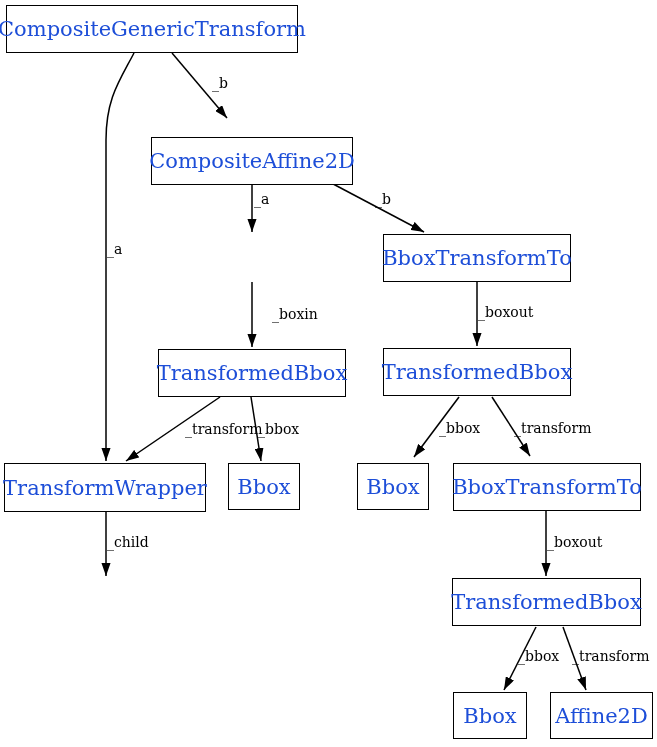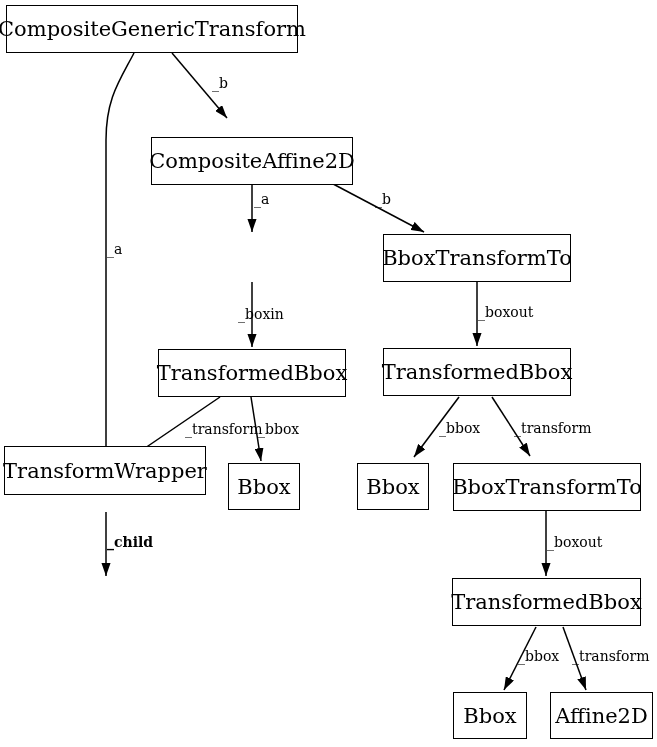--- a/index.html
+++ b/index.html
@@ -29,21 +29,21 @@
   }
   .node {
     position: absolute;
     box-sizing: border-box;
     border: 1.5px solid #000000;
     background: #ffffff;
     display: flex;
     align-items: center;
     justify-content: center;
     font-size: 21px;
-    color: #000000;
+    color: #1d4ed8;
     white-space: nowrap;
   }
   .elabel {
     position: absolute;
     font-size: 14px;
     line-height: 15px;
     color: #000000;
     white-space: nowrap;
   }
 </style>
@@ -72,36 +72,36 @@
     <path class="edge" d="M546,511 L546,576" marker-end="url(#arrowhead)"></path>
     <path class="edge" d="M536,627 L504,690" marker-end="url(#arrowhead)"></path>
     <path class="edge" d="M563,627 L586,690" marker-end="url(#arrowhead)"></path>
   </svg>
 
   <div class="node" style="left:6px;   top:5px;   width:292px; height:48px;">CompositeGenericTransform</div>
   <div class="node" style="left:151px; top:119px; width:202px; height:48px;margin-top:18px;">CompositeAffine2D</div>
   <div class="node" style="left:383px; top:234px; width:188px; height:48px;">BboxTransformTo</div>
   <div class="node" style="left:158px; top:349px; width:188px; height:48px;">TransformedBbox</div>
   <div class="node" style="left:383px; top:348px; width:188px; height:48px;">TransformedBbox</div>
-  <div class="node" style="left:4px;   top:446px; width:202px; height:49px;">TransformWrapper</div>
+  <div class="node" style="left:4px;   top:463px; width:202px; height:49px;">TransformWrapper</div>
   <div class="node" style="left:228px; top:463px; width:72px;  height:47px;">Bbox</div>
   <div class="node" style="left:357px; top:463px; width:72px;  height:47px;">Bbox</div>
   <div class="node" style="left:453px; top:463px; width:188px; height:48px;">BboxTransformTo</div>
   <div class="node" style="left:452px; top:578px; width:189px; height:48px;">TransformedBbox</div>
   <div class="node" style="left:453px; top:692px; width:74px;  height:47px;">Bbox</div>
   <div class="node" style="left:550px; top:692px; width:103px; height:47px;">Affine2D</div>
 
   <div class="elabel" style="left:212px; top:76px;">_b</div>
   <div class="elabel" style="left:107px; top:242px;">_a</div>
   <div class="elabel" style="left:254px; top:192px;">_a</div>
   <div class="elabel" style="left:375px; top:192px;">_b</div>
-  <div class="elabel" style="left:238px; top:307px;">_boxin</div>
+  <div class="elabel" style="left:272px; top:307px;">_boxin</div>
   <div class="elabel" style="left:478px; top:305px;">_boxout</div>
   <div class="elabel" style="left:185px; top:422px;">_transform</div>
   <div class="elabel" style="left:258px; top:422px;">_bbox</div>
   <div class="elabel" style="left:439px; top:421px;">_bbox</div>
   <div class="elabel" style="left:514px; top:421px;">_transform</div>
-  <div class="elabel" style="left:107px; top:535px;font-weight:bold;">_child</div>
+  <div class="elabel" style="left:107px; top:535px;">_child</div>
   <div class="elabel" style="left:547px; top:535px;">_boxout</div>
   <div class="elabel" style="left:518px; top:649px;">_bbox</div>
   <div class="elabel" style="left:572px; top:649px;">_transform</div>
 
 </div>
 
 </body></html>

